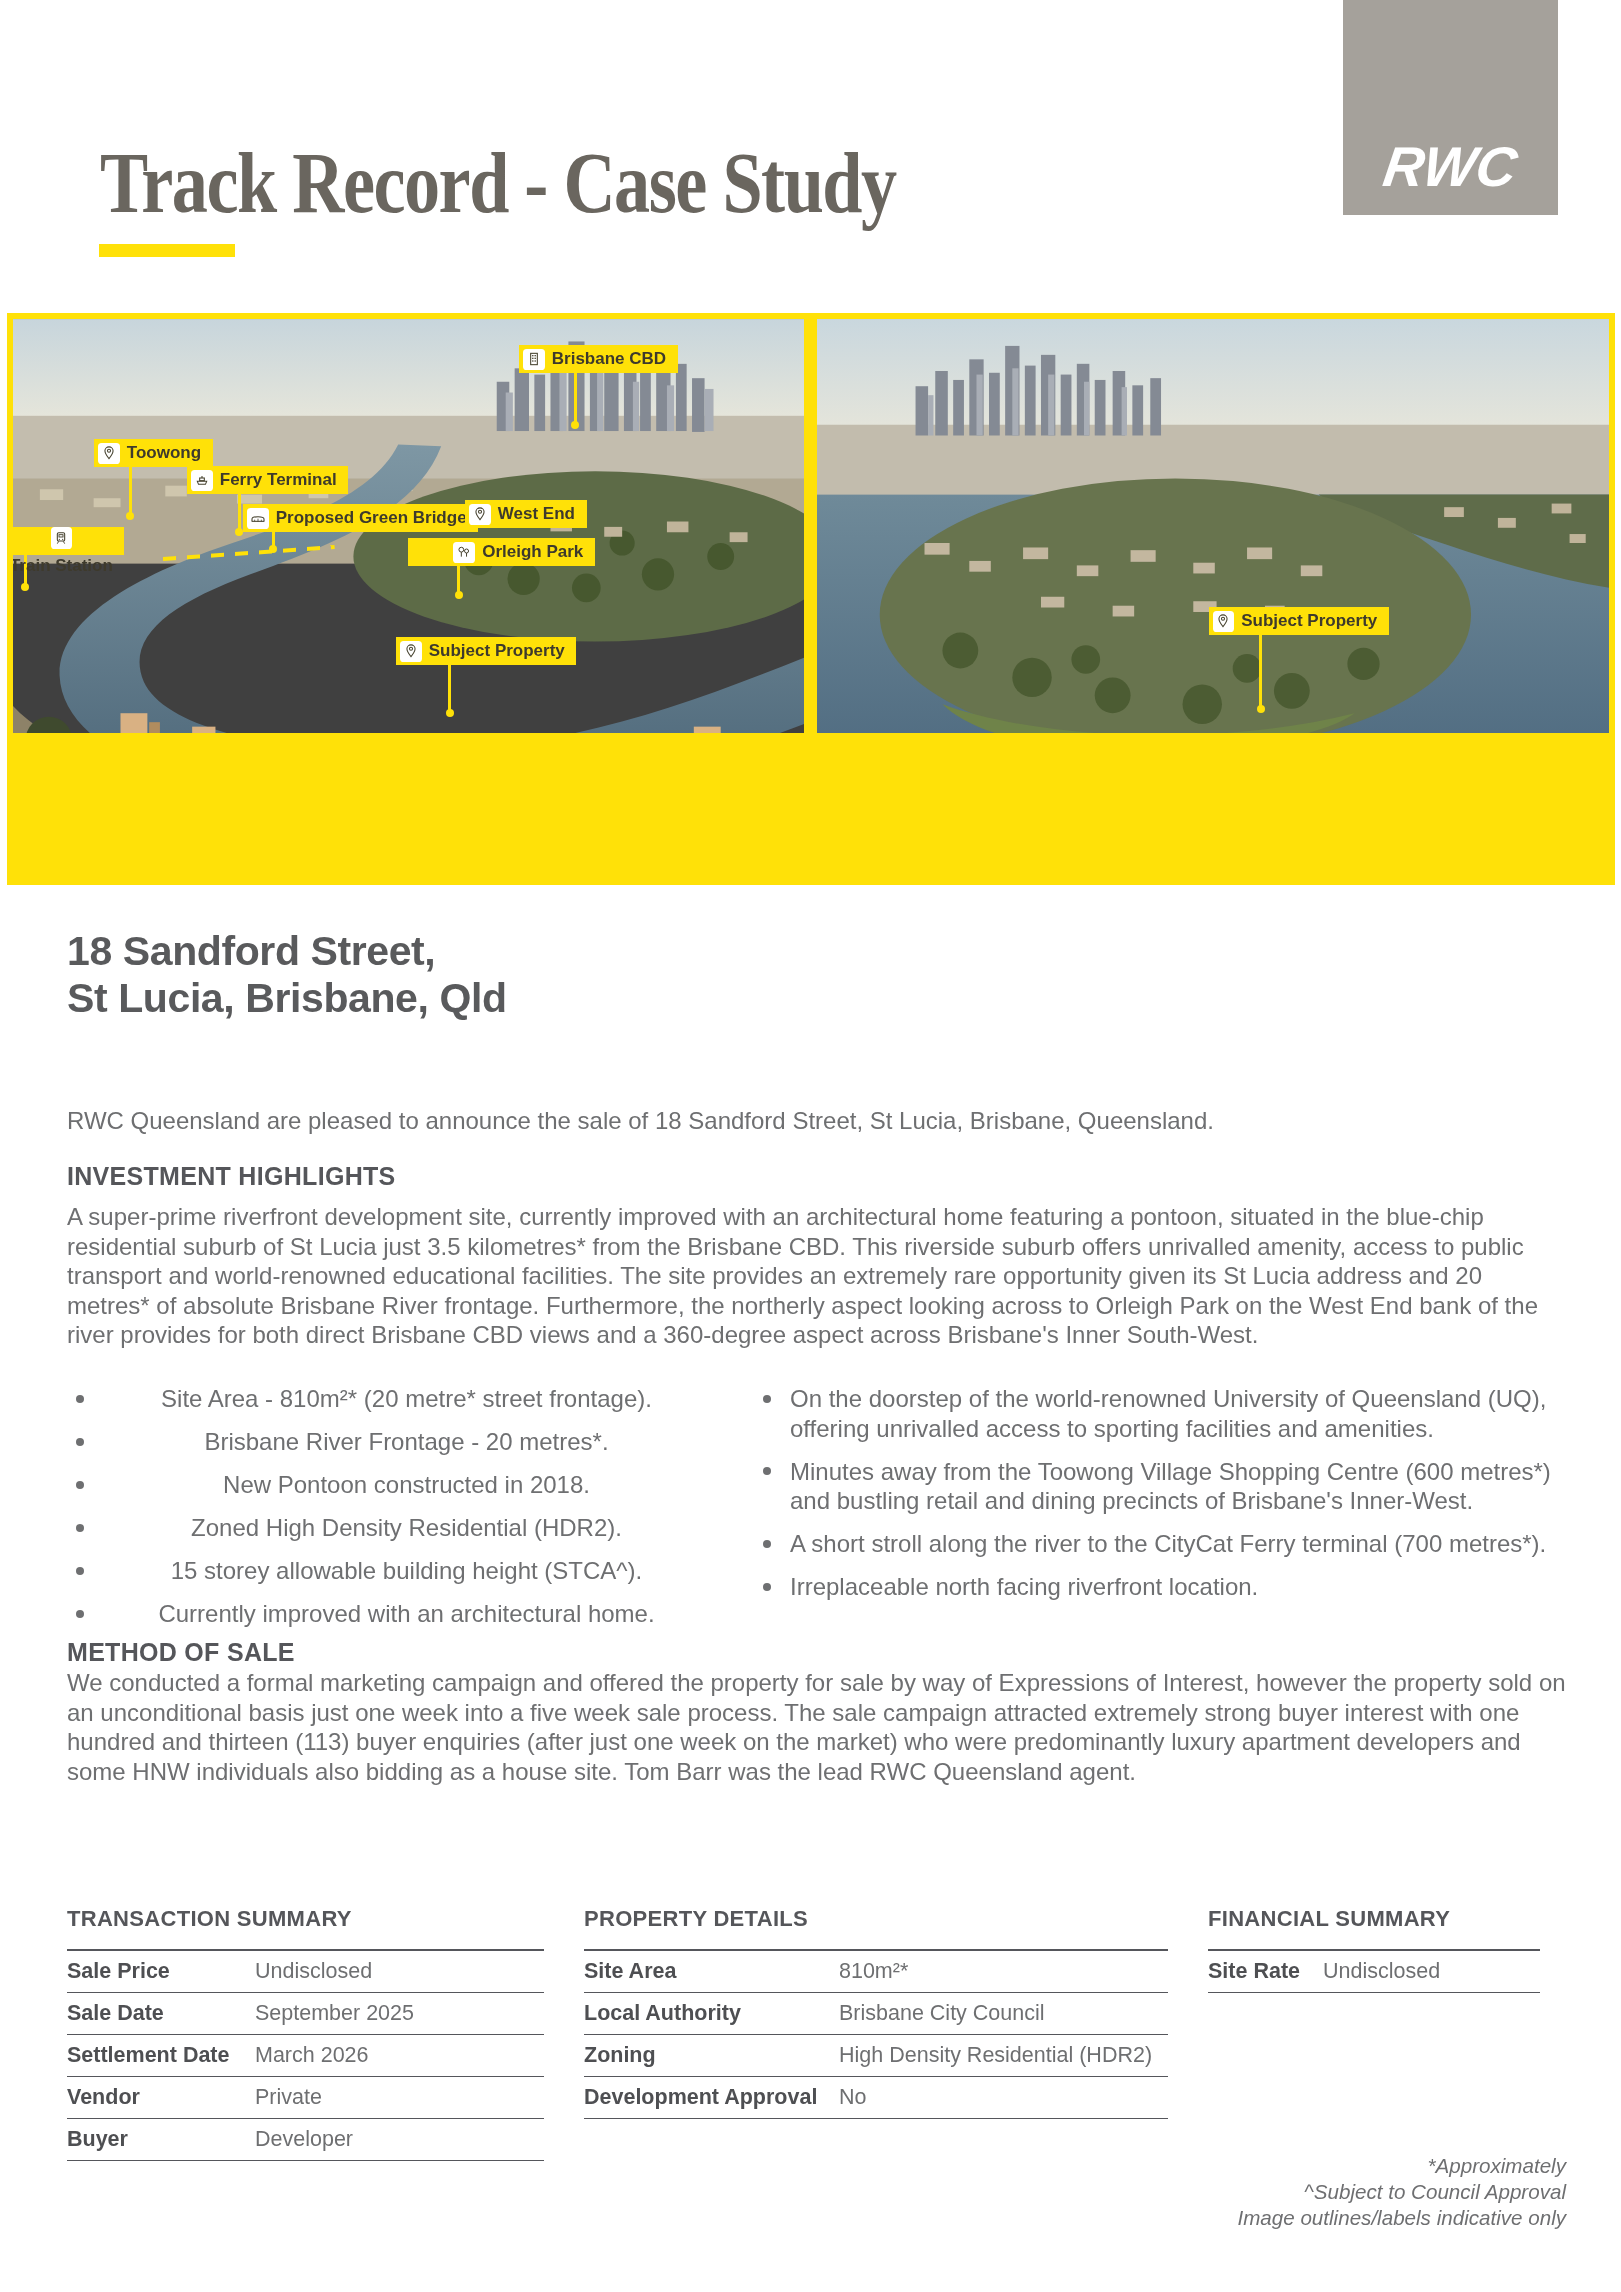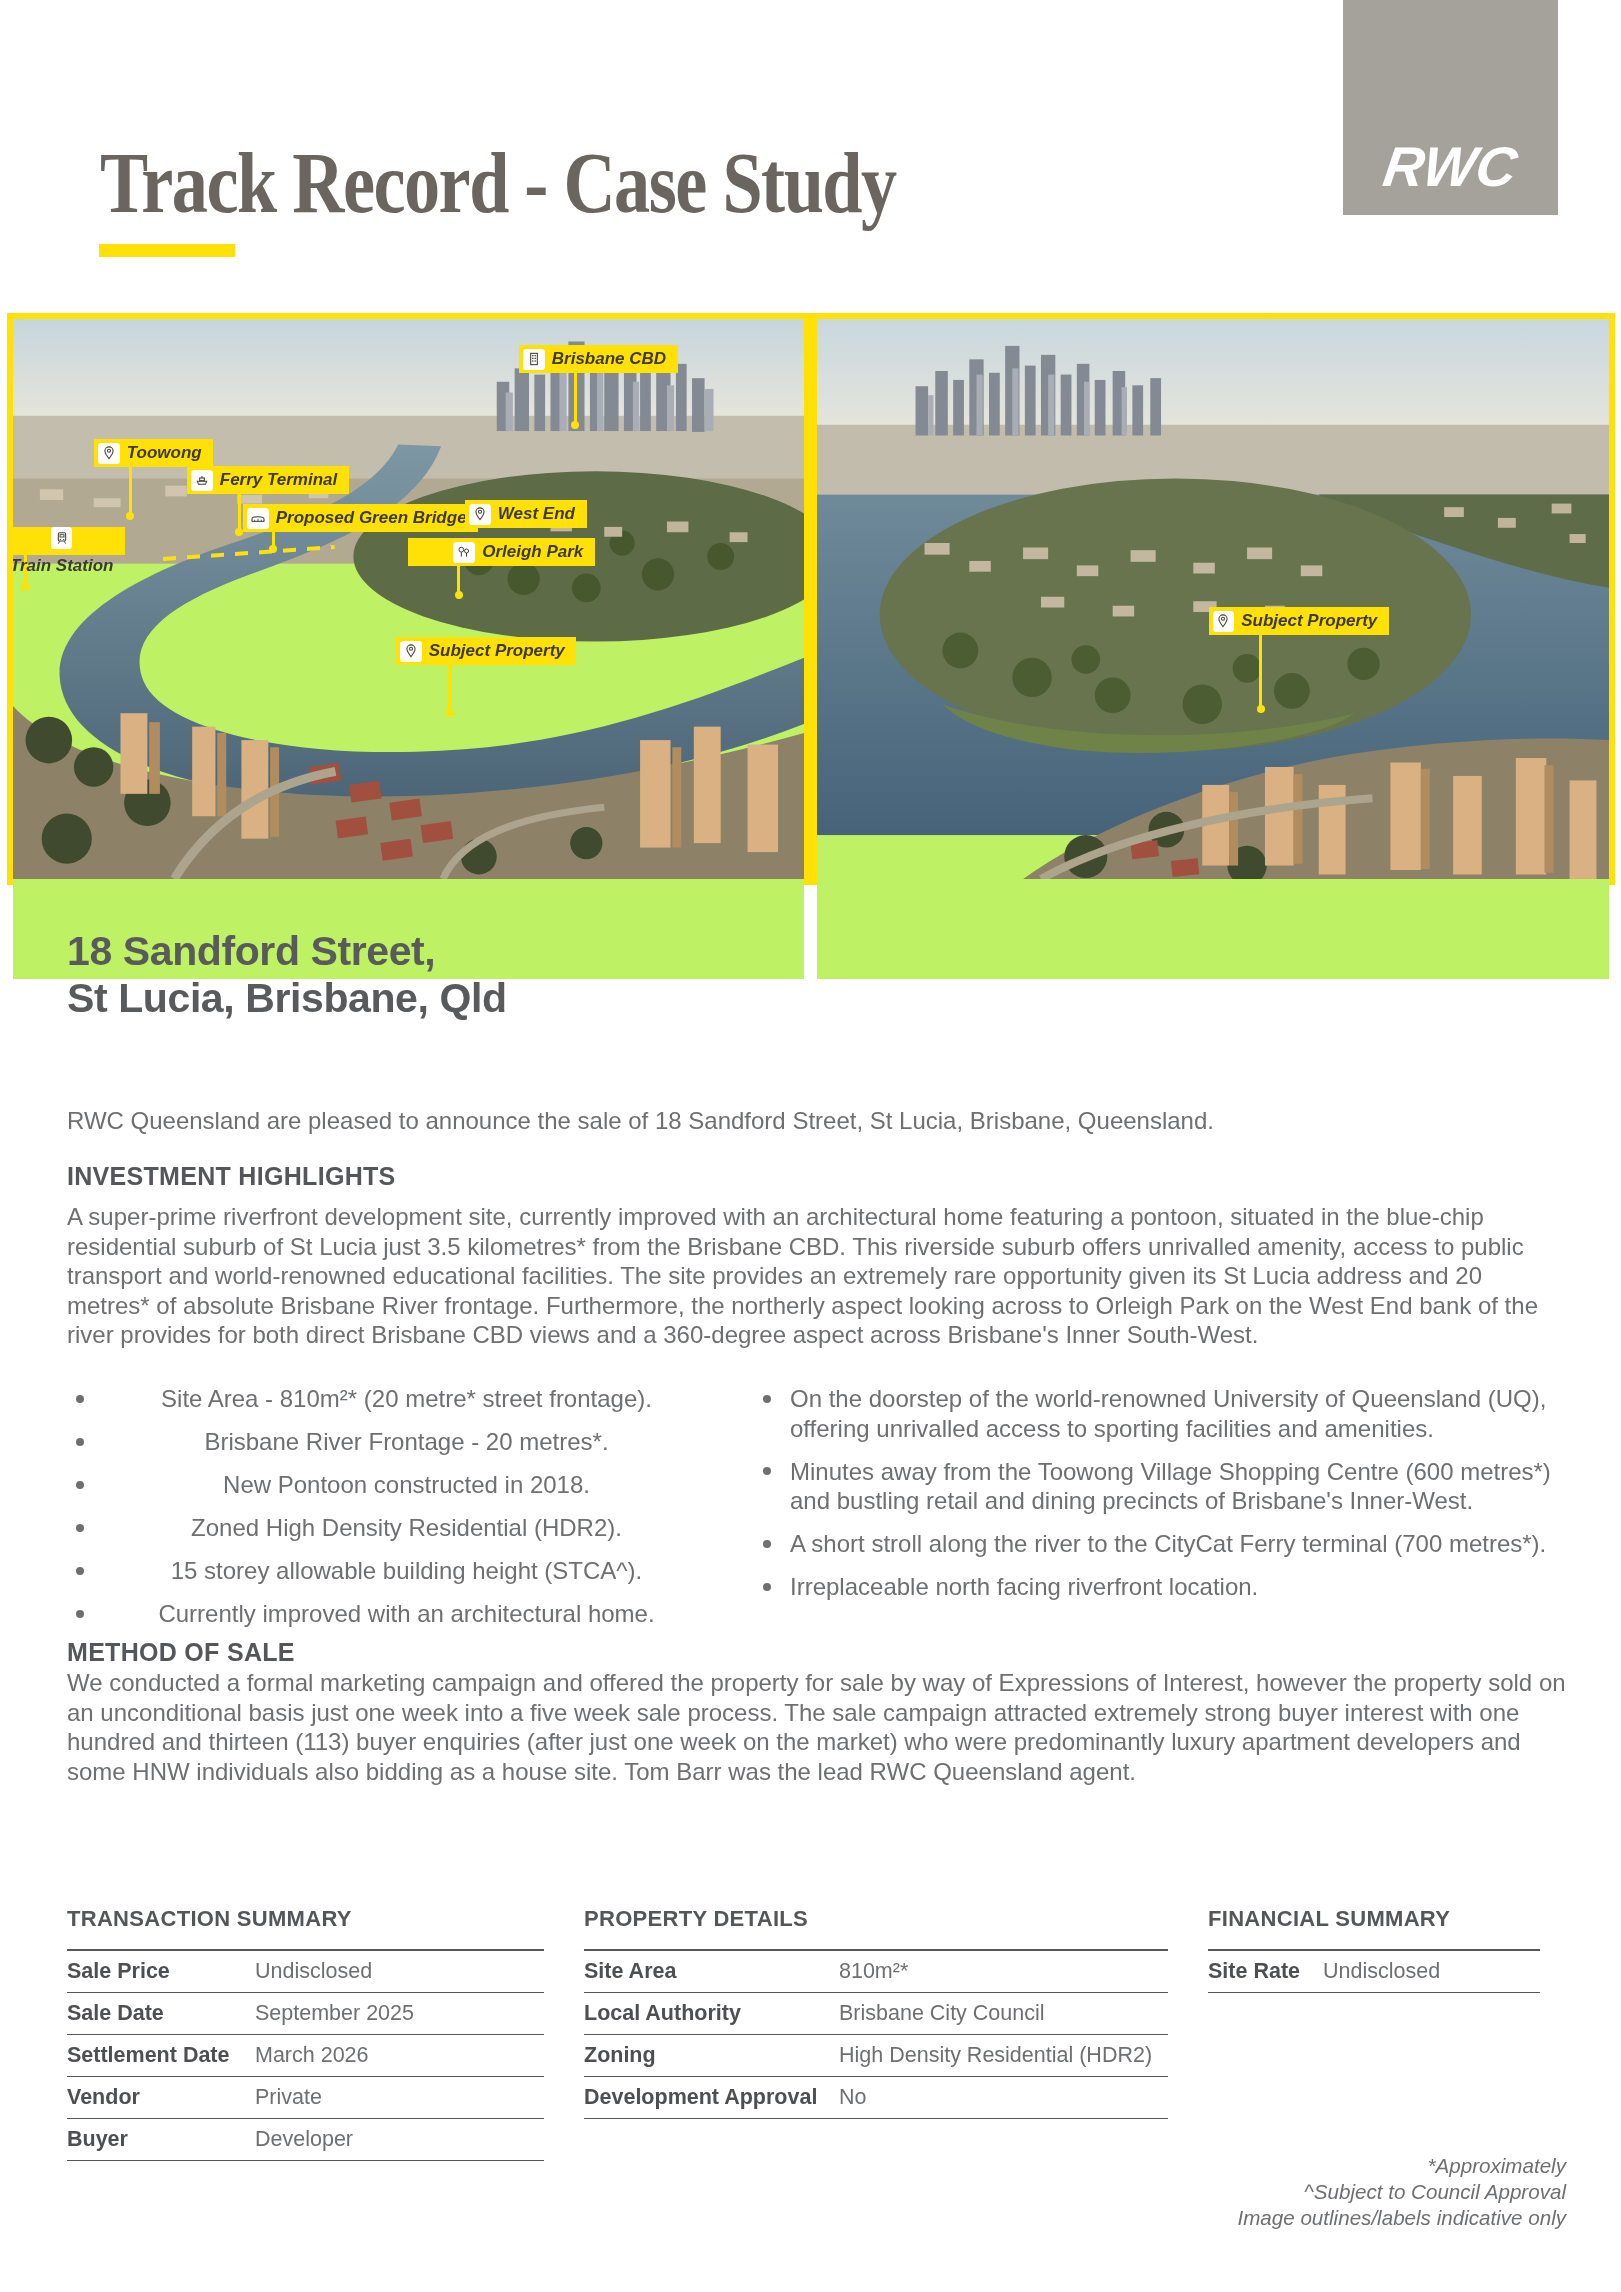--- a/index.html
+++ b/index.html
@@ -24,21 +24,21 @@
   }
   .logo-text{
     color:#ffffff;font-weight:bold;font-style:italic;font-size:56px;
     margin-bottom:16px;letter-spacing:0px;transform:skewX(-8deg);
   }
   
   .photo-strip{
     position:absolute;left:7.2px;top:313px;width:1608px;height:572px;
     background:#ffe108;padding:6.3px;box-sizing:border-box;display:flex;gap:12.5px;
   }
-  .photo{position:relative;height:660px;overflow:hidden;background:#bef264;font-style:italic;}
+  .photo{position:relative;height:414px;overflow:hidden;background:#404040;}
   .photo-left{width:791px;}
   .photo-right{width:792px;}
   .photo svg.scene{position:absolute;left:0;top:0;}
   
   .map-label{
     position:absolute;display:inline-flex;align-items:center;gap:7.2px;
     background:#ffe108;height:28px;padding:0 11.6px 0 3.6px;box-sizing:border-box;
     font-weight:bold;font-size:17px;color:#3e3a2c;white-space:nowrap;z-index:4;
   }
   .icon-box{

